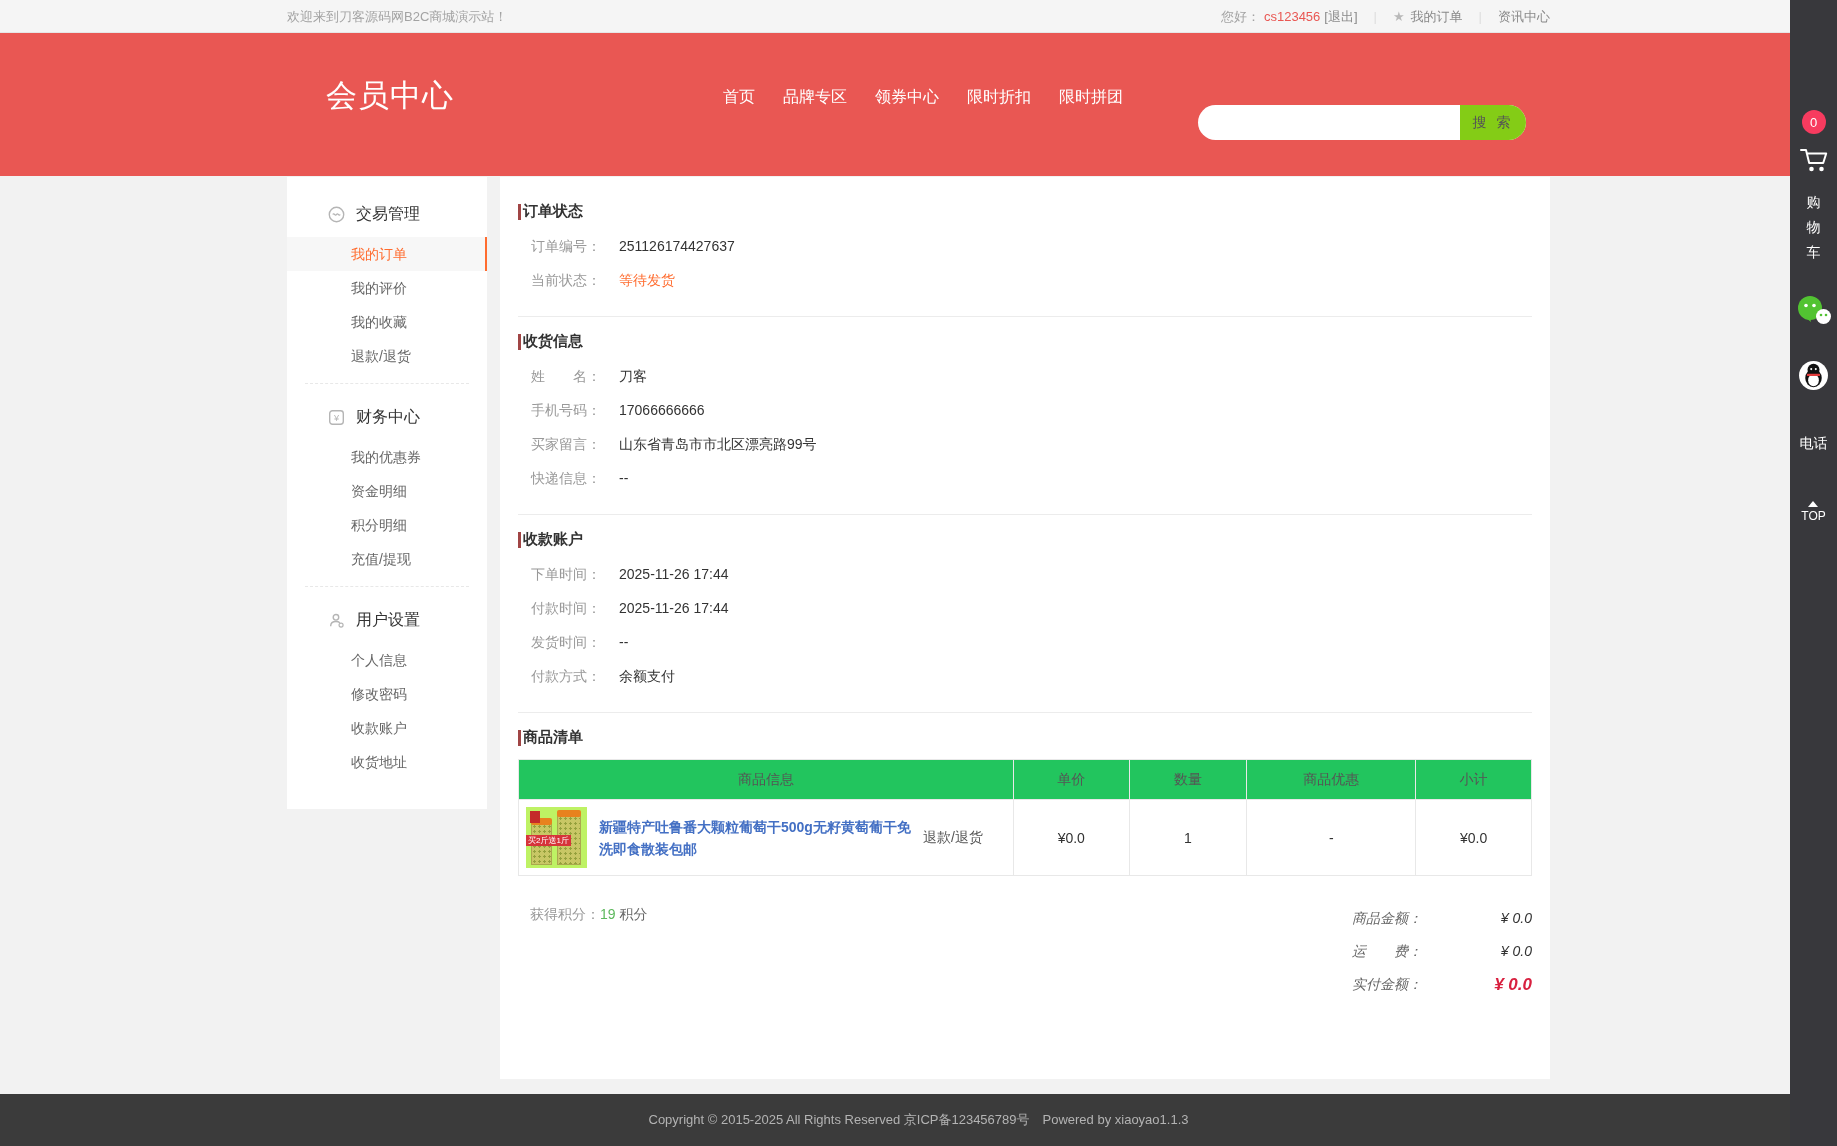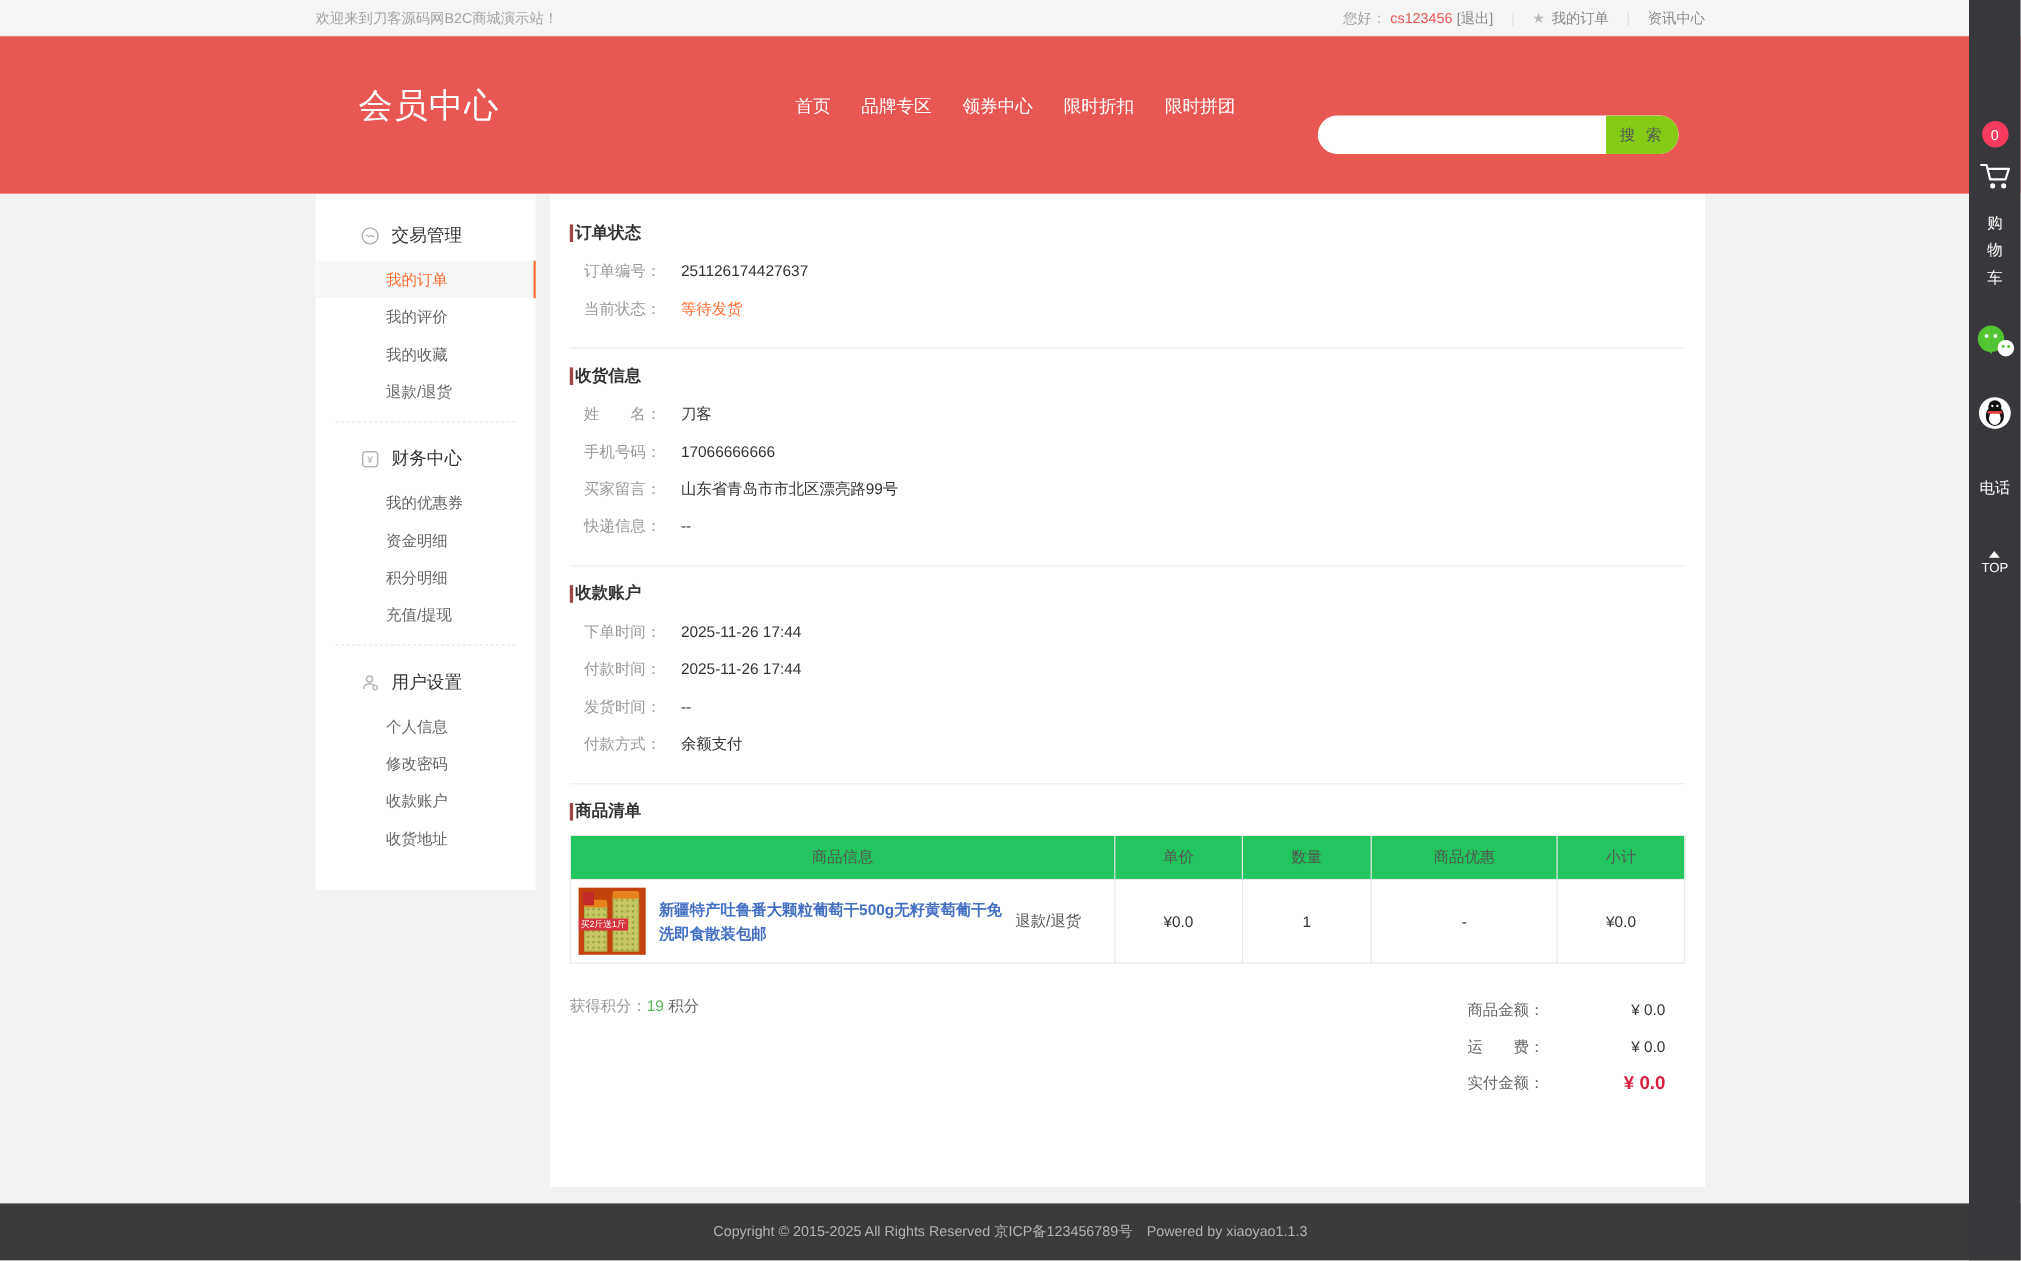--- a/index.html
+++ b/index.html
@@ -41,35 +41,35 @@
   .info-label { color:#999; width:88px; flex:none; }
   .info-value { color:#333; }
   .info-value.hl { color:var(--orange); }
   .divider { border:none; border-top:1px solid #ececec; }
   
   .goods-table { width:100%; border-collapse:collapse; margin-top:12px; font-size:14px; }
   .goods-table th { background:#22c55e; font-weight:400; height:40px; border:1px solid #e8e8e8; color:#555; }
   .goods-table td { border:1px solid #e8e8e8; text-align:center; height:76px; color:#333; }
   .c-info { width:48.5%; } .c-price { width:11.5%; } .c-qty { width:11.7%; } .c-disc { width:16.8%; } .c-sub { width:11.5%; }
   .goods-cell { display:flex; align-items:center; gap:12px; padding:7px 16px 7px 7px; text-align:left; }
-  .thumb { width:61px; height:61px; background:#c2410c; position:relative; overflow:hidden; flex:none; cursor:pointer; }
+  .thumb { width:61px; height:61px; background:#bef264; position:relative; overflow:hidden; flex:none; cursor:pointer; }
   .jar { position:absolute; bottom:3px; background:#c8c765; background-image:radial-gradient(#94a03c 1px, transparent 1.4px); background-size:5px 5px; border:1px solid #aaa84f; }
   .jar1 { left:5px; width:21px; height:42px; }
   .jar2 { left:31px; width:24px; height:50px; }
   .cap { position:absolute; left:-1px; right:-1px; top:-6px; height:7px; background:#e8821e; border-radius:2px; }
   .ribbon { position:absolute; left:0; top:28px; background:#d6343a; color:#fff; font-size:8px; line-height:11px; padding:0 2px; white-space:nowrap; z-index:2; }
   .mini-tag { position:absolute; left:4px; top:4px; width:10px; height:12px; background:#c42a2a; z-index:2; }
   .goods-name { width:312px; color:var(--blue); line-height:22px; cursor:pointer;font-weight:bold; }
   .refund-link { margin-left:auto; margin-right:14px; color:#555; cursor:pointer; white-space:nowrap; }
   
   .after-table { display:flex; justify-content:space-between; margin-top:26px; }
-  .points { font-size:14px; color:#999; margin-left:0; line-height:24px; }
+  .points { font-size:14px; color:#999; margin-left:12px; line-height:24px; }
   .pts-num { color:var(--green); margin-right:4px; }
   .pts-suffix { color:#666; }
-  .totals { margin-right:18px; }
+  .totals { margin-right:0;font-style:italic; }
   .total-row { display:flex; justify-content:flex-end; align-items:center; line-height:33px; font-size:14px; }
   .total-label { color:#666; }
   .total-value { width:110px; text-align:right; color:#333; }
   .total-row.em .total-value { color:var(--price-red); font-weight:700; font-size:17px; }
   
   .footer { height:52px; background:var(--footer-bg); display:flex; align-items:center; justify-content:center; font-size:13px; color:#b3b3b3; }
   
   .rail { position:absolute; top:0; right:0; width:47px; height:1146px; background:var(--rail-bg); z-index:20; display:flex; flex-direction:column; align-items:center; }
   .badge { margin-top:110px; width:24px; height:24px; border-radius:50%; background:var(--badge-red); color:#fff; font-size:13px; display:flex; align-items:center; justify-content:center; cursor:pointer; }
   .cart-ic { margin-top:12px; cursor:pointer; }

